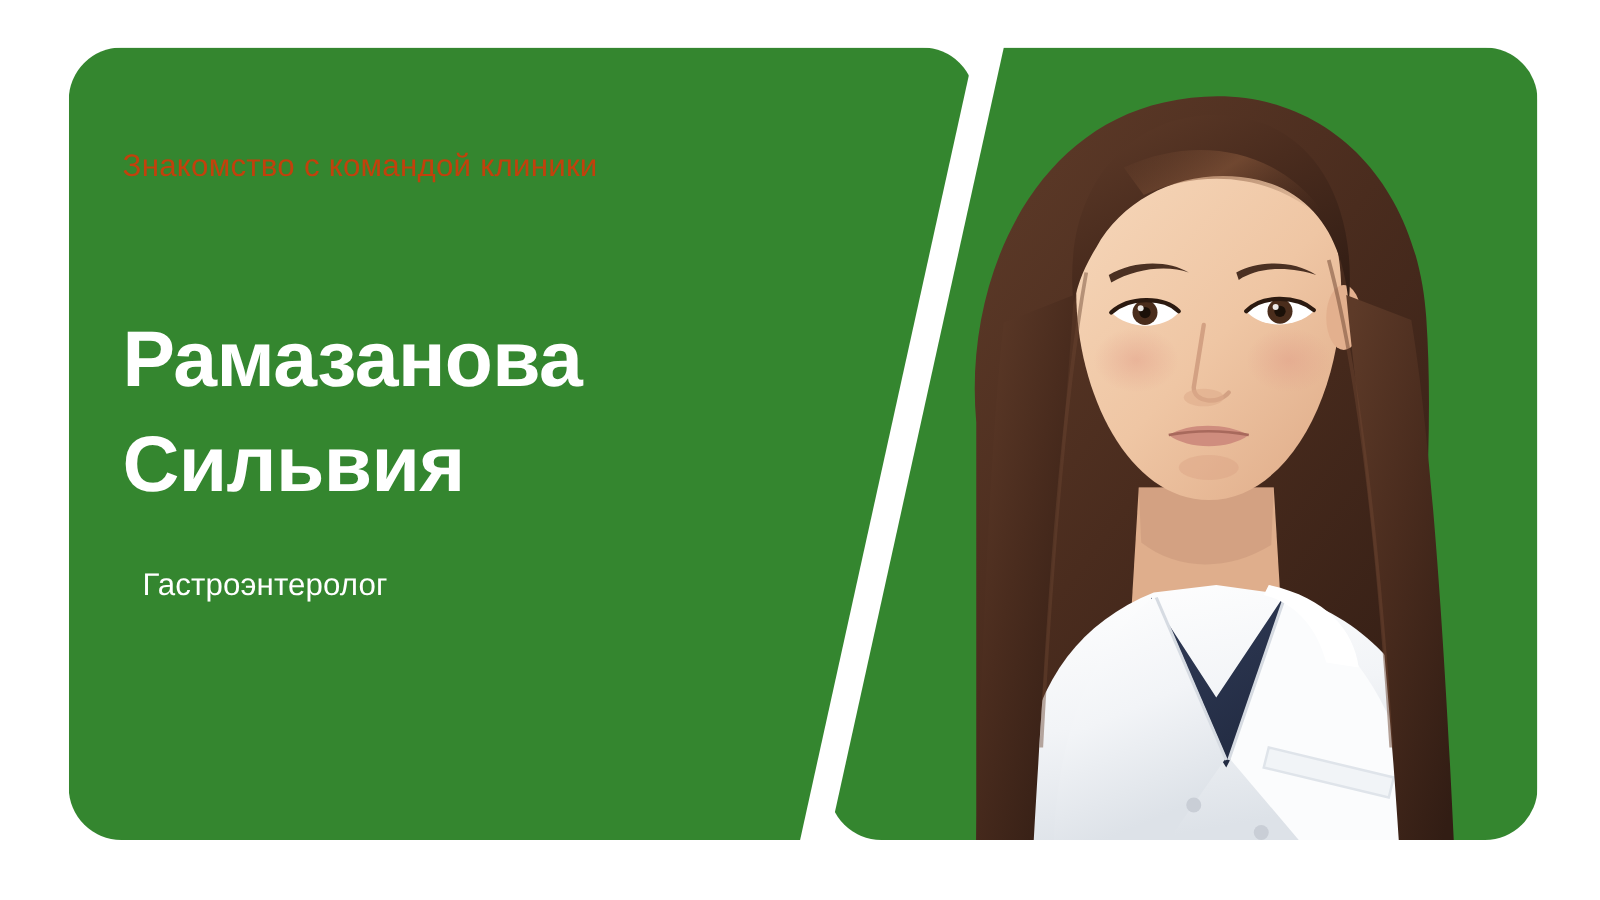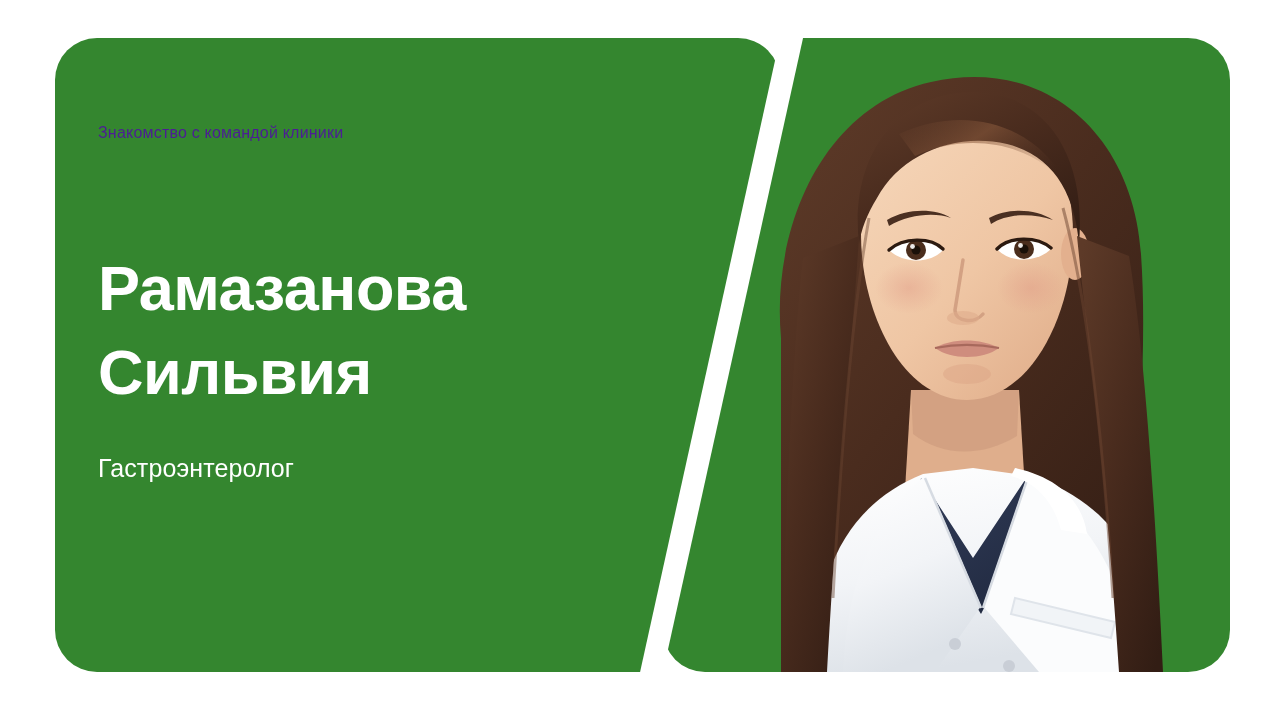--- a/index.html
+++ b/index.html
@@ -51,43 +51,43 @@
   }
 
   
   .text-block {
     position: absolute;
     left: 98px;
     top: 120px;
     width: 560px;
   }
   .eyebrow {
-    font-size: 16px;
+    font-size: 25px;
     font-weight: 400;
-    color: #4c1d95;
+    color: #c2410c;
     letter-spacing: 0.2px;
     line-height: 26px;
     margin: 0;
   }
   .name-line {
     font-size: 63px;
     font-weight: 700;
     color: #ffffff;
     line-height: 84px;
     letter-spacing: -0.5px;
     margin: 0;
     white-space: nowrap;
   }
   .name-wrap { margin-top: 100px; }
   .role {
     font-size: 25px;
     font-weight: 400;
     color: #ffffff;
     line-height: 32px;
-    margin: 0;
+    margin: 16px;
     margin-top: 38px;
     letter-spacing: 0.1px;
   }
 
   
   .portrait {
     position: absolute;
     left: 0;
     top: 0;
     width: 567px;

